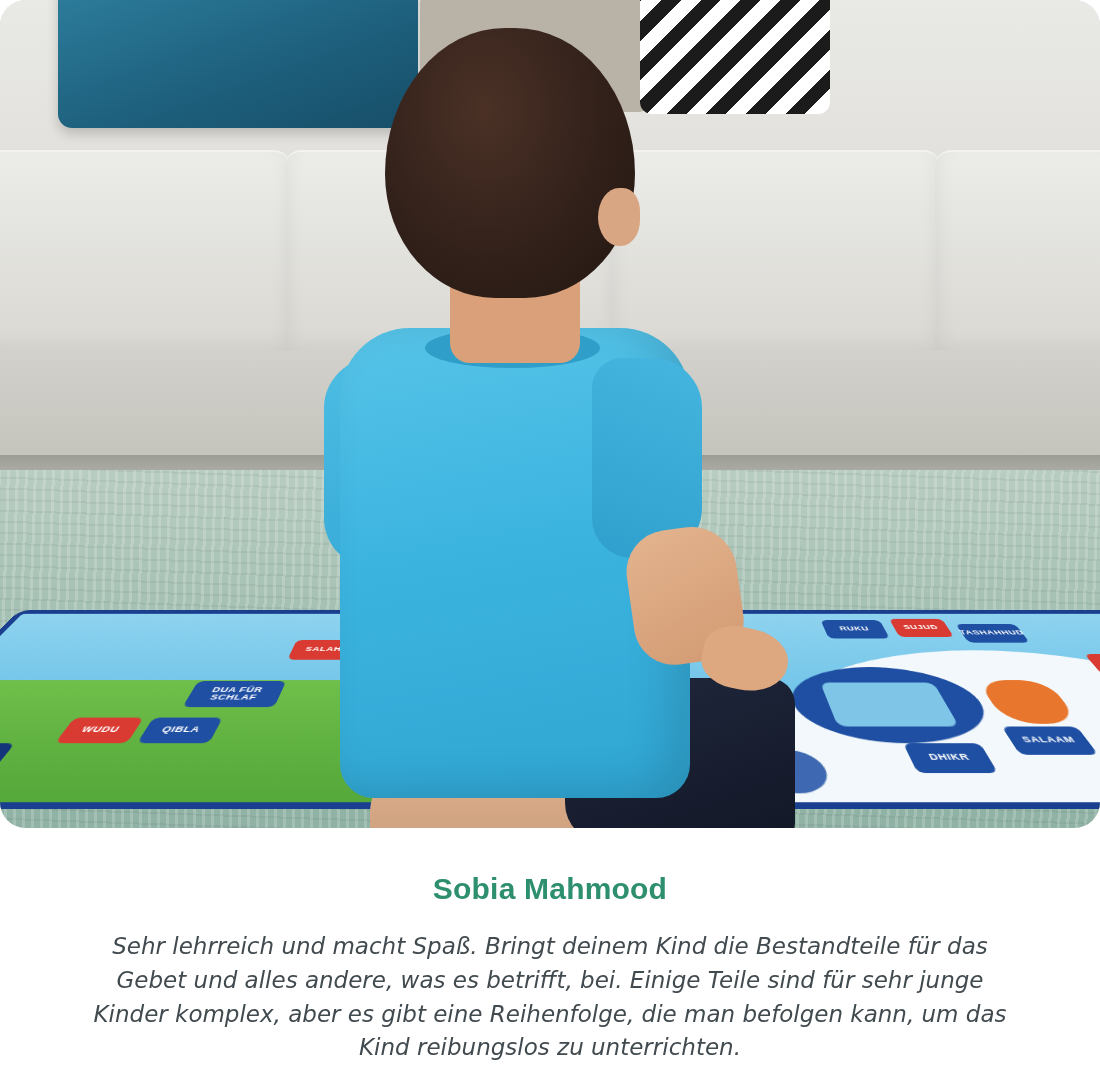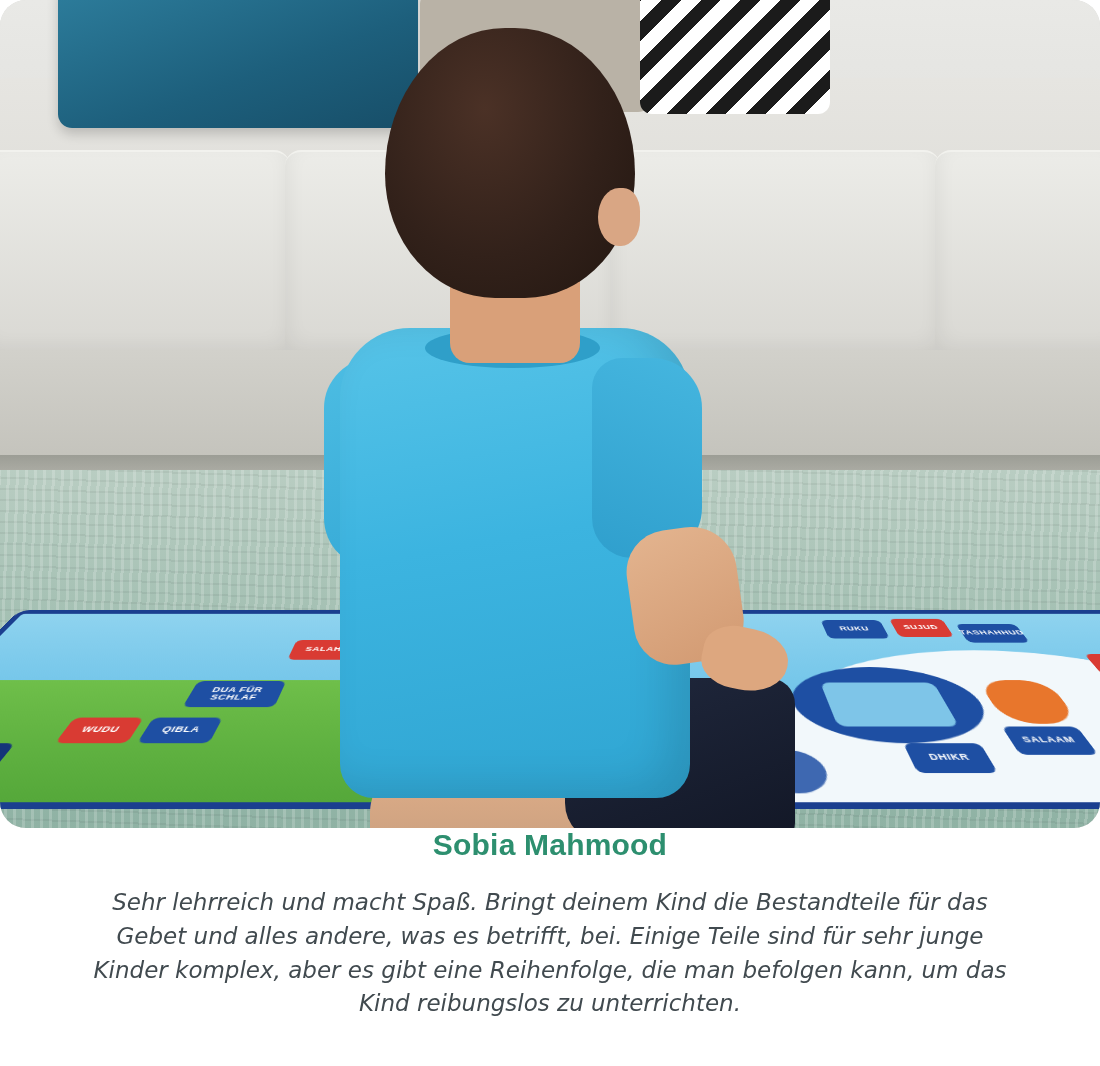--- a/index.html
+++ b/index.html
@@ -286,20 +286,21 @@
     position: absolute;
     left: 40px; top: 735px;
     width: 230px; height: 90px;
     background: linear-gradient(180deg, #e0ae89 0%, #caa07f 100%);
     border-radius: 50px 40px 20px 20px;
   }
 
   
   .text-block {
     width: 1100px;
+    padding-top: 44px;
     box-sizing: border-box;
     text-align: center;
   }
   .reviewer-name {
     font-size: 30px;
     font-weight: bold;
     color: #2d8f6f;
     margin: 0 0 24px 0;
     letter-spacing: 0.2px;
   }

